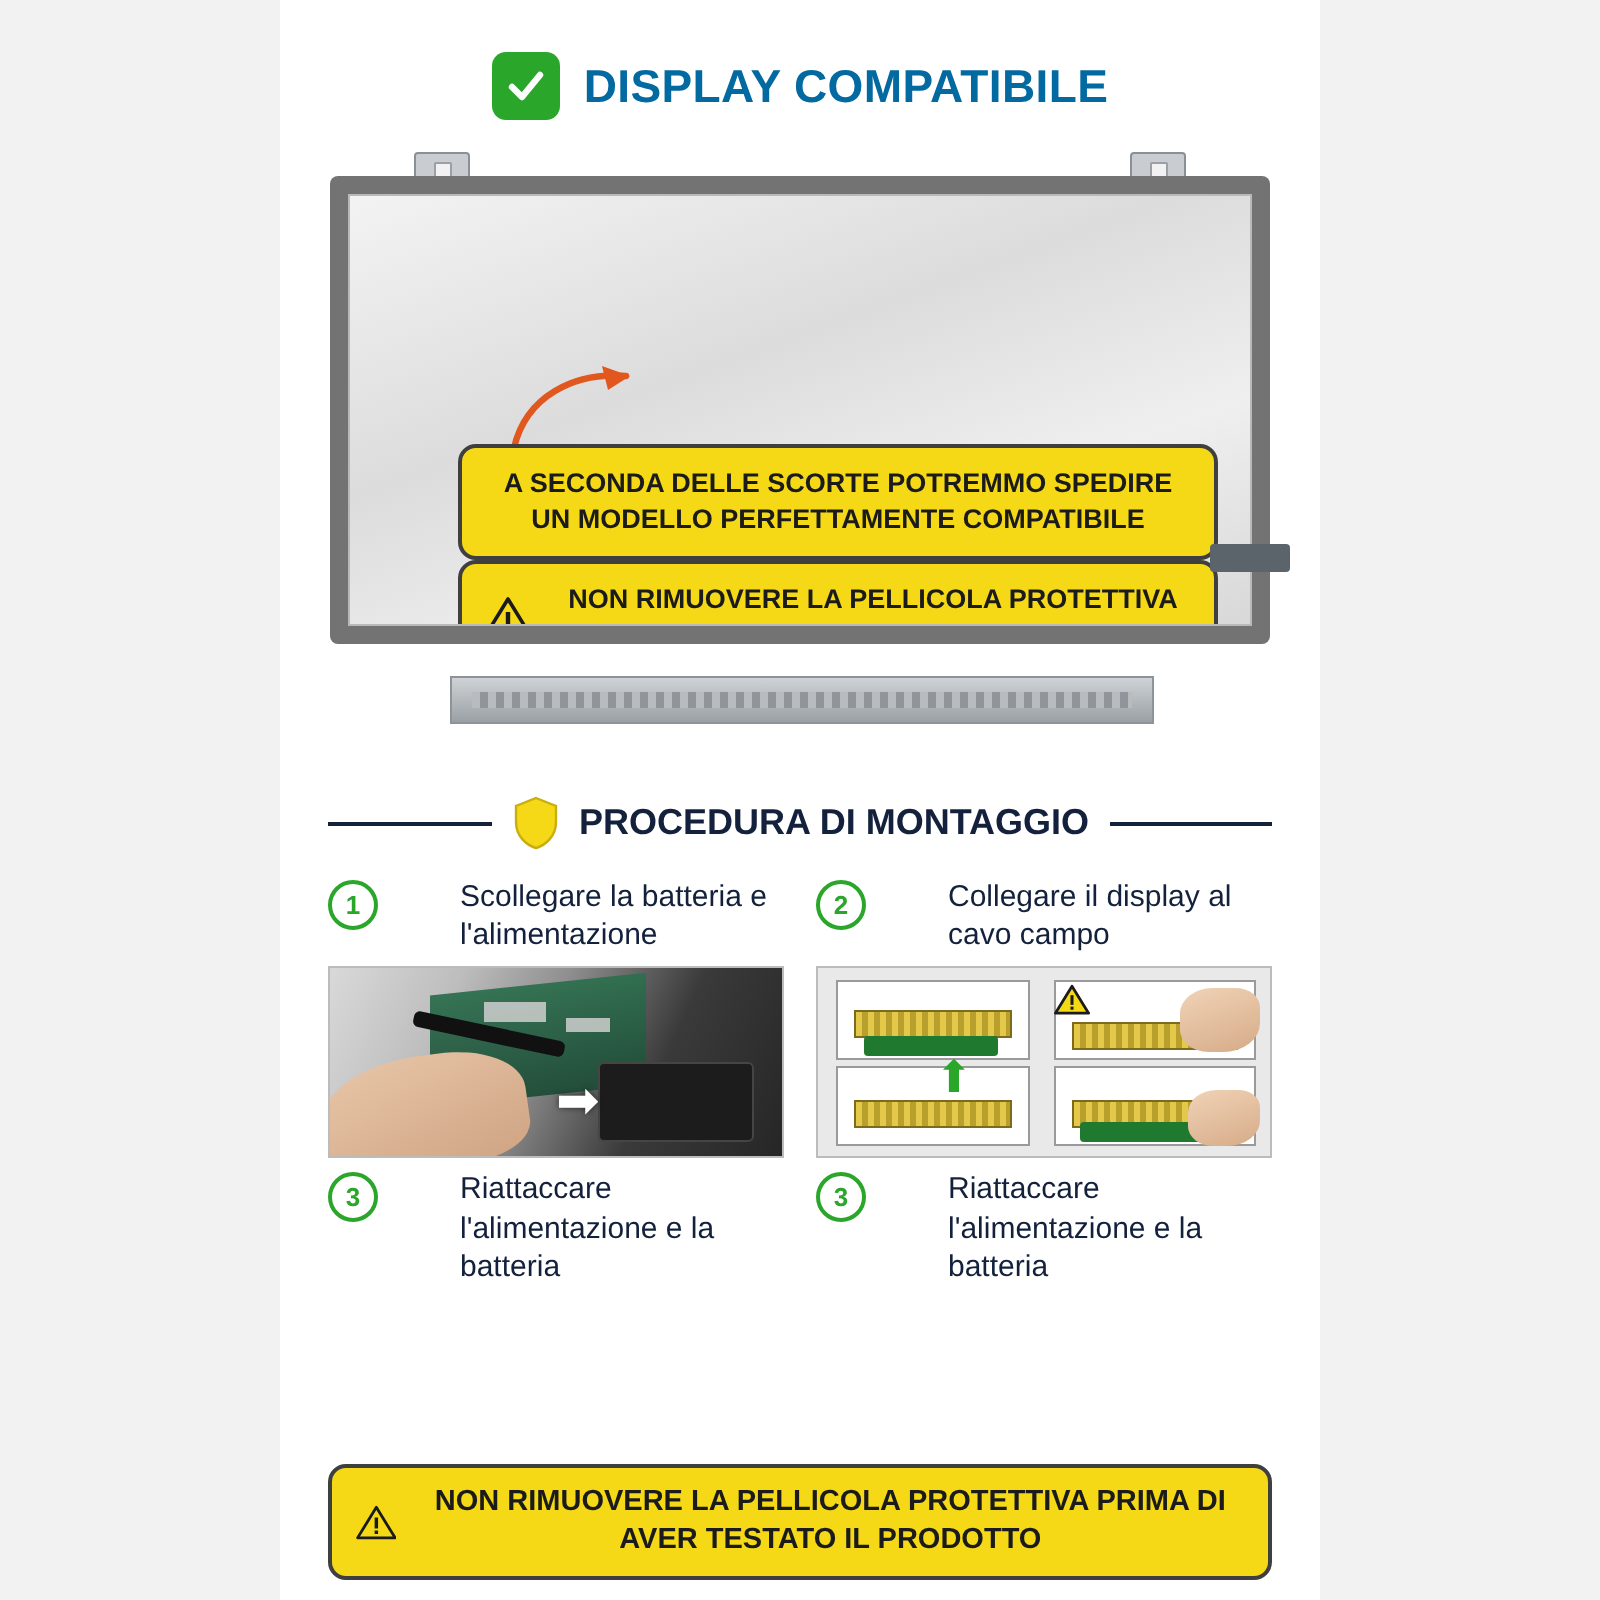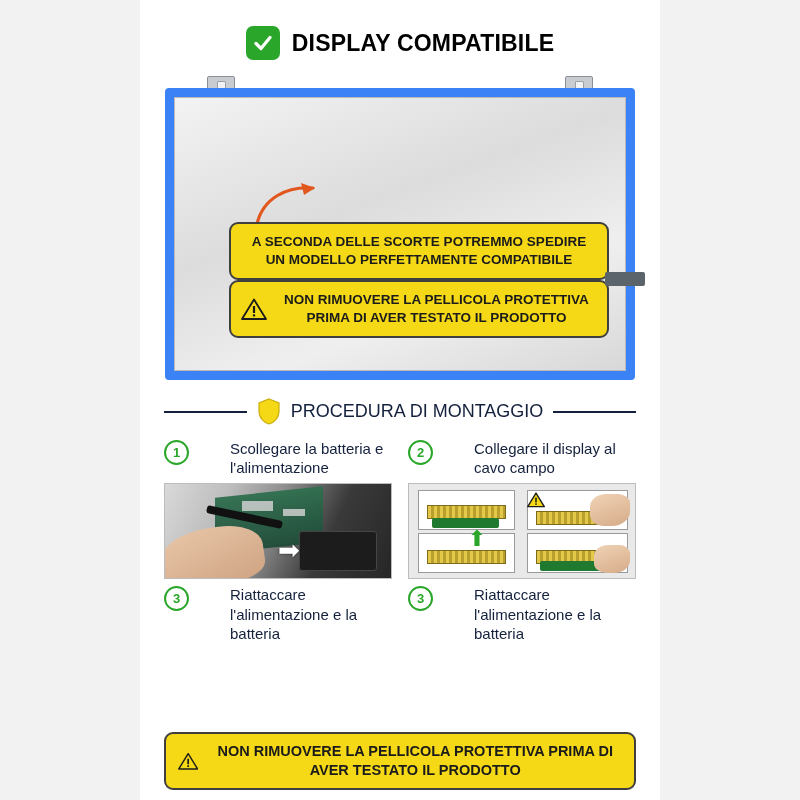--- a/index.html
+++ b/index.html
@@ -51,21 +51,21 @@
     border-radius: 7px;
     background: #2aa62a;
     display: flex;
     align-items: center;
     justify-content: center;
   }
   .check-badge svg { display: block; }
   .header-title {
     font-size: 23px;
     font-weight: bold;
-    color: #000000;
+    color: #0369a1;
     letter-spacing: 0.2px;
     text-align: center;
   }
   .intro {
     margin: 14px 22px 0 22px;
     text-align: center;
     font-size: 16.5px;
     line-height: 1.5;
     color: #14213d;
   }
@@ -97,22 +97,22 @@
     height: 6px;
     background: #f2f2f2;
     border: 1px solid #9aa0a6;
     border-radius: 1px;
   }
   .panel-body {
     position: absolute;
     left: 0;
     top: 12px;
     width: 470px;
-    height: 292px;
-    background: #3b82f6;
+    height: 234px;
+    background: #737373;
     border-radius: 4px;
     padding: 9px;
     box-sizing: border-box;
   }
   .panel-screen {
     width: 100%;
     height: 100%;
     background: linear-gradient(160deg, #f3f3f3 0%, #dcdcdc 40%, #efefef 70%, #d8d8d8 100%);
     border: 1px solid #b9b9b9;
     box-sizing: border-box;
@@ -193,21 +193,21 @@
   .rule {
     flex: 1 1 auto;
     height: 2px;
     background: #14213d;
   }
   .shield {
     flex: 0 0 auto;
   }
   .section-title {
     font-size: 18px;
-    font-weight: normal;
+    font-weight: bold;
     color: #14213d;
     white-space: nowrap;
   }
 
   .steps-grid {
     margin: 14px 24px 0 24px;
     display: grid;
     grid-template-columns: 1fr 1fr;
     column-gap: 16px;
     row-gap: 6px;

